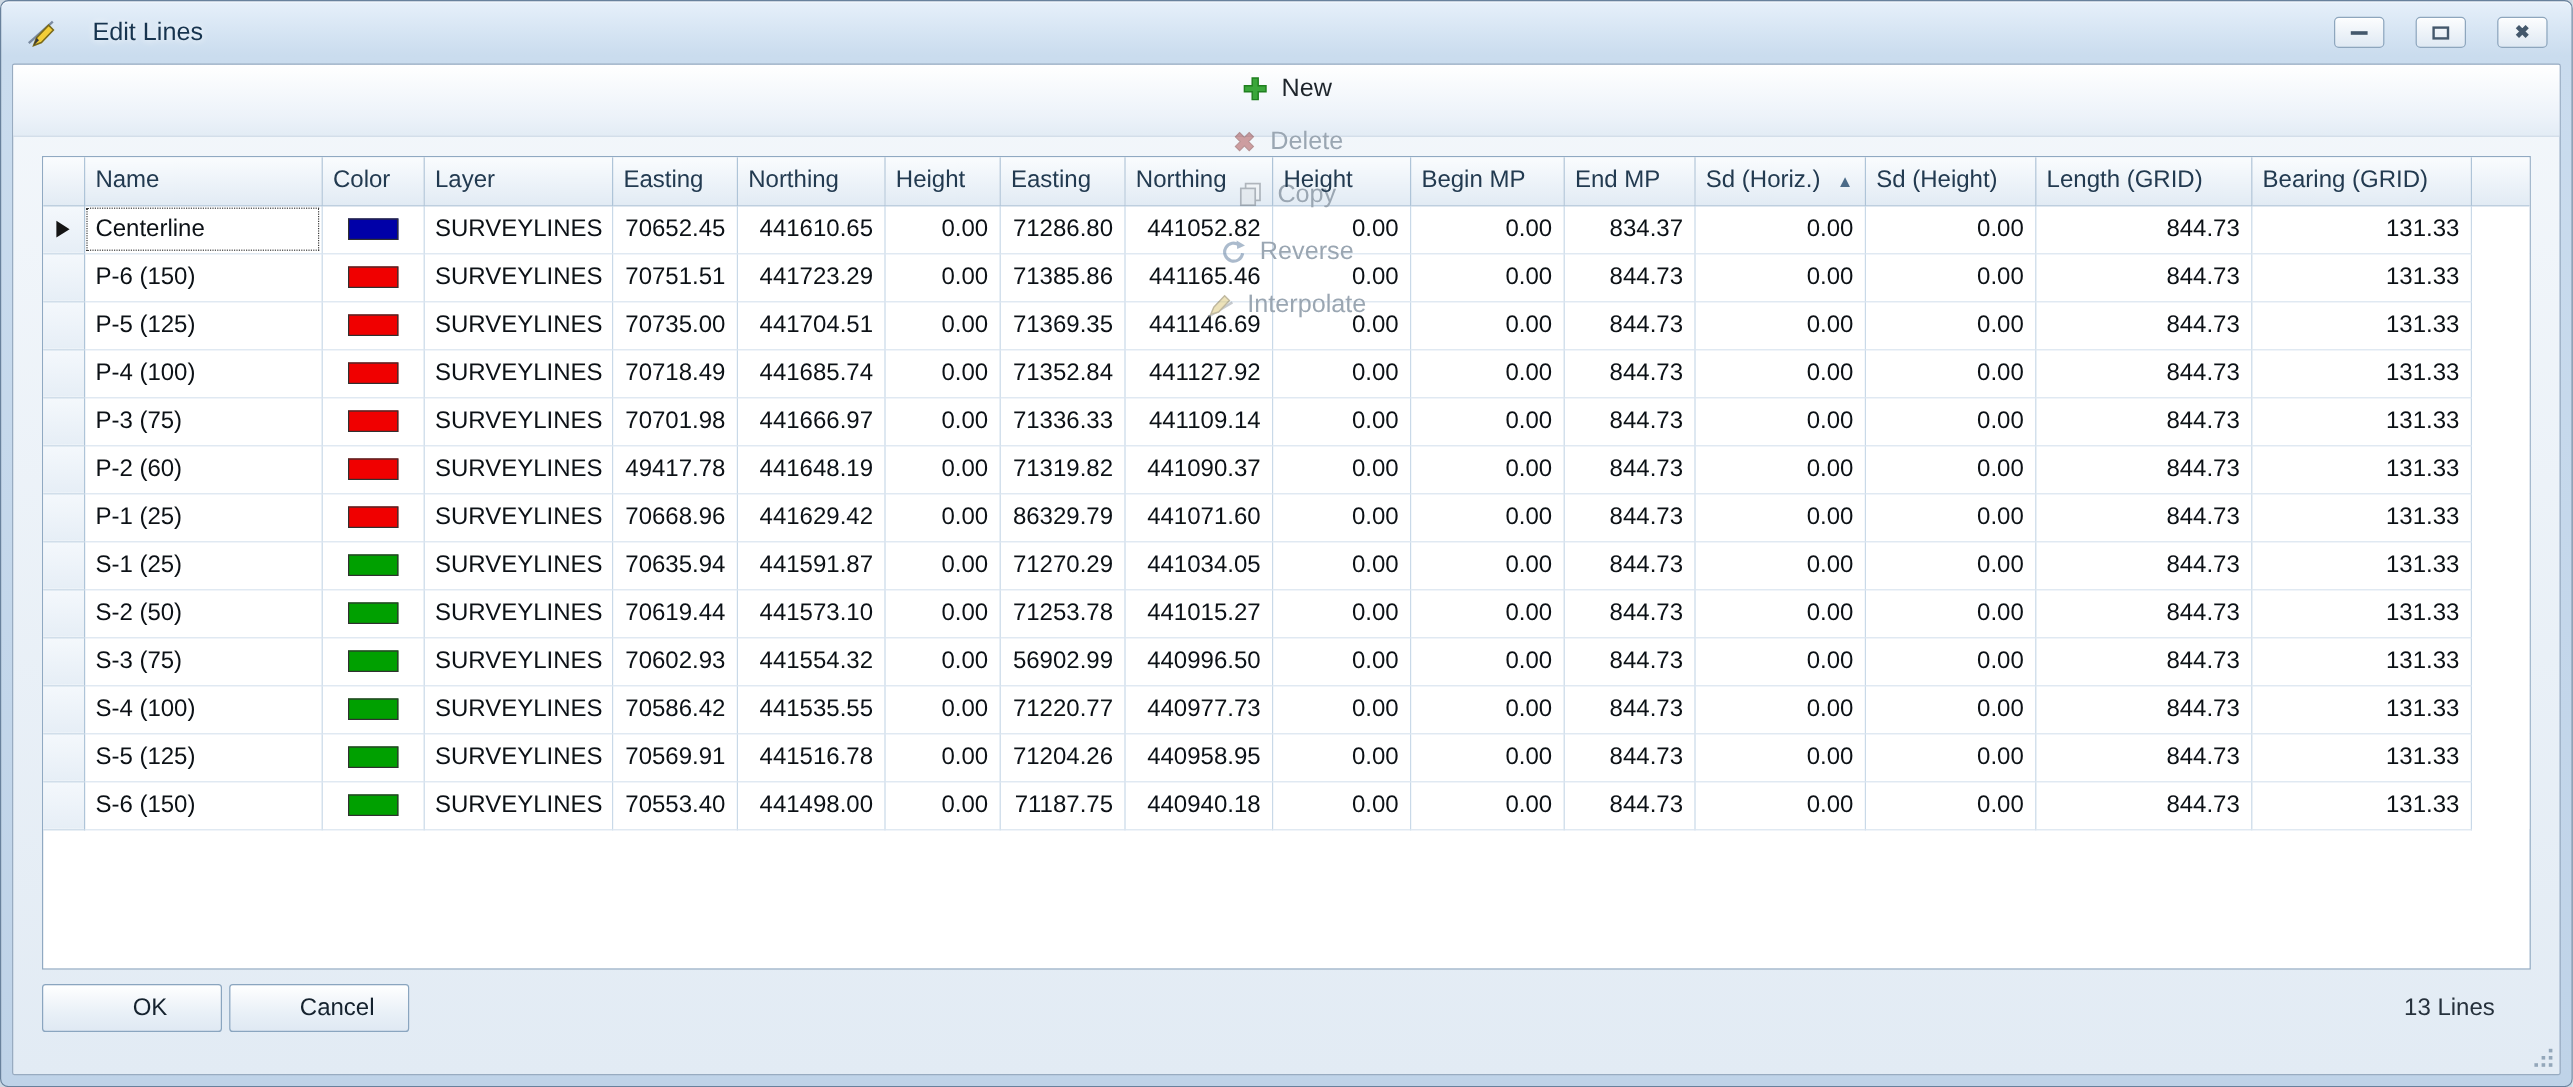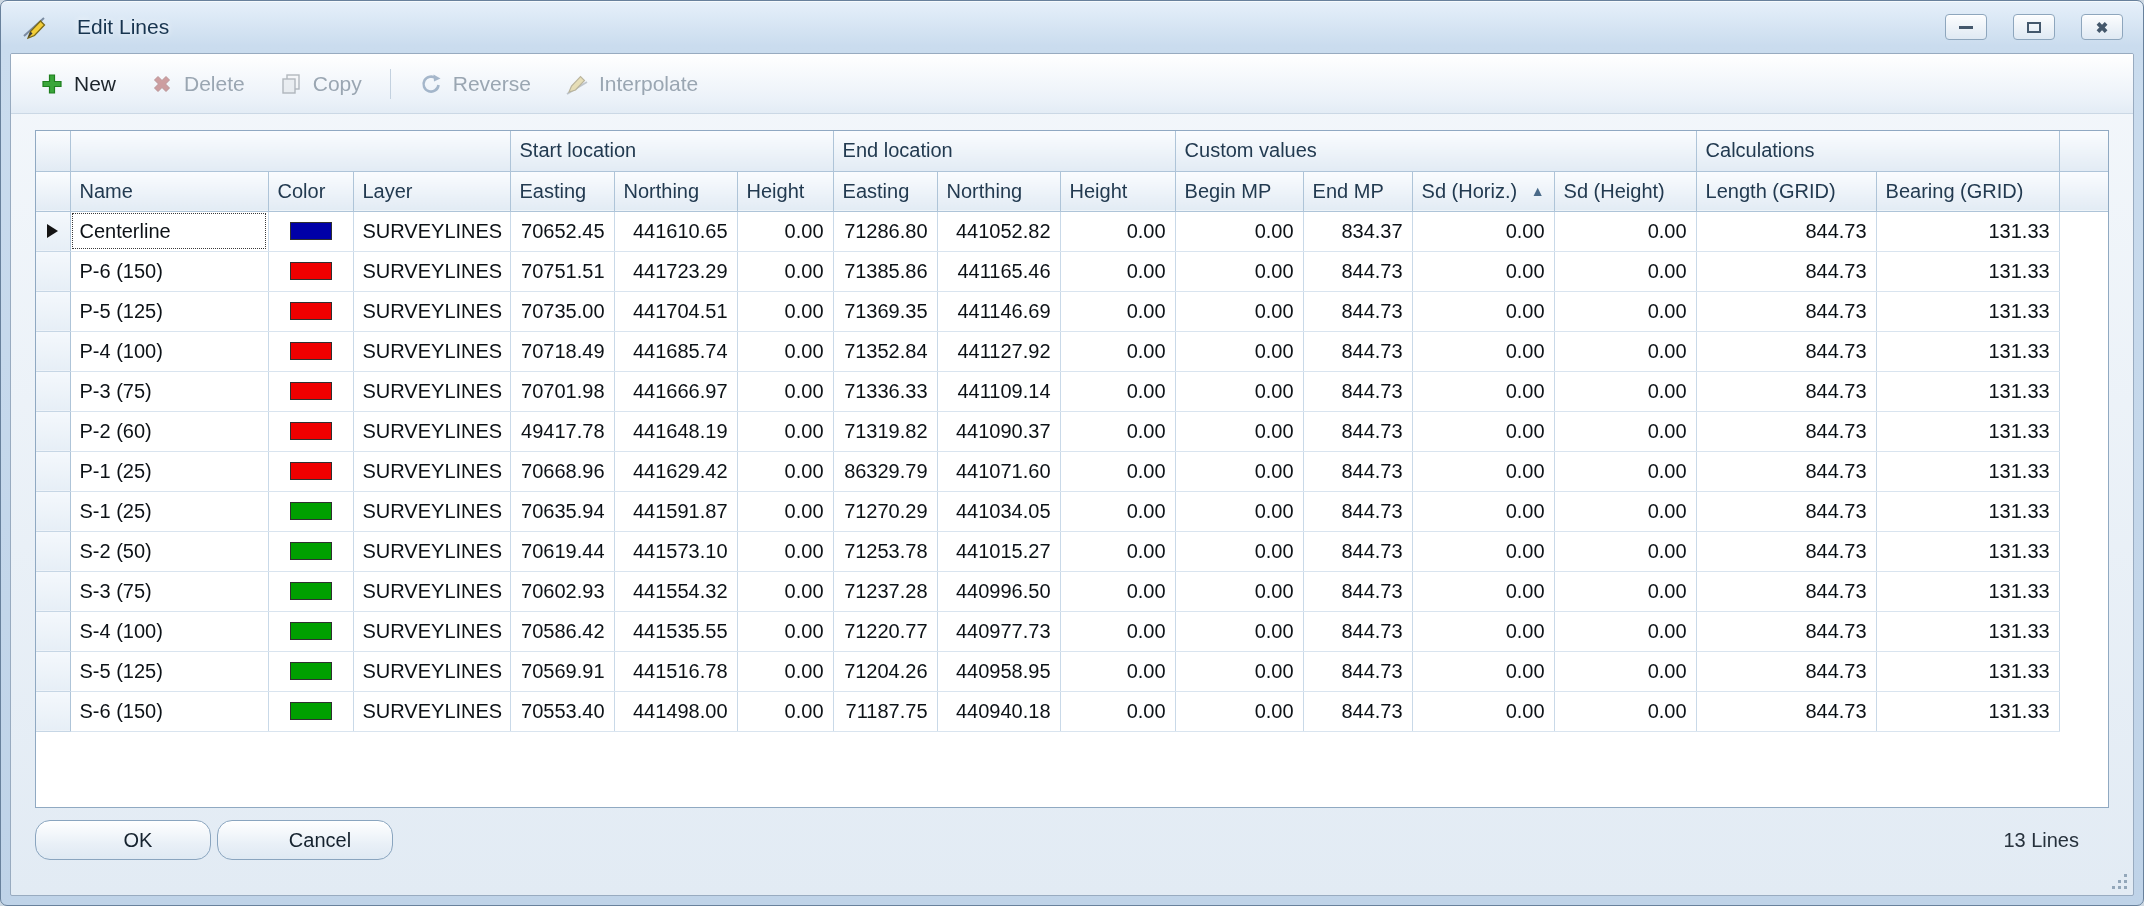--- a/index.html
+++ b/index.html
@@ -32,20 +32,21 @@
     position: absolute; left: 9px; right: 9px; top: 52px; bottom: 9px;
     background: linear-gradient(#f3f7fb, #e2ebf4); border: 1px solid #98abc0;
     border-radius: 2px; overflow: hidden;
   }
 
   
   .toolbar {
     height: 60px; display: flex; align-items: center; padding: 0 14px; gap: 4px;
     background: linear-gradient(#ffffff, #ecf2f9 75%, #e3ecf5);
     border-bottom: 1px solid #cbd8e5;
+    flex-direction: column;
   }
   .tbtn {
     display: flex; align-items: center; gap: 10px; border: 0; background: transparent;
     font: inherit; font-size: 21px; color: #1d242b; padding: 8px 15px; border-radius: 4px; cursor: pointer;
   }
   .tbtn.disabled { color: #9aa6b2; cursor: default; }
   .tbtn.disabled svg { opacity: .5; filter: grayscale(.35); }
   .sep { width: 1px; height: 30px; background: #c3d1df; margin: 0 9px; }
   .ic { width: 24px; height: 24px; display: inline-block; flex: 0 0 auto; }
 
@@ -77,23 +78,23 @@
   .swatch { display: block; width: 42px; height: 18px; margin: 0 auto; border: 1px solid #303030; }
   .cur-arrow {
     display: block; margin: 0 auto; width: 0; height: 0;
     border-left: 11px solid #141414; border-top: 7px solid transparent; border-bottom: 7px solid transparent;
   }
   td.focused { outline: 1px dotted #3a3a3a; outline-offset: -3px; }
 
   
   .footer { display: flex; align-items: flex-start; padding: 12px 54px 0 24px; }
   .btn {
-    width: 176px; height: 40px; font: inherit; font-size: 20px; color: #15222e;
+    width: 150px; height: 40px; font: inherit; font-size: 20px; color: #15222e;
     background: linear-gradient(#ffffff, #e9f0f7 60%, #dfe9f3);
-    border: 1px solid #8aa5bf; border-radius: 15px; cursor: pointer; padding-left: 30px;
+    border: 1px solid #8aa5bf; border-radius: 3px; cursor: pointer; padding-left: 30px;
   }
   .btn + .btn { margin-left: 6px; }
   .status { margin-left: auto; font-size: 20px; color: #26313c; line-height: 40px; }
   .grip { position: absolute; right: 6px; bottom: 6px; width: 16px; height: 16px; }
   .grip::before {
     content: ""; position: absolute; right: 0; bottom: 0; width: 3px; height: 3px; background: #93a7ba;
     box-shadow: -6px 0 #93a7ba, -12px 0 #93a7ba, 0 -6px #93a7ba, -6px -6px #93a7ba, 0 -12px #93a7ba;
   }
 </style>
 </head>
@@ -189,29 +190,20 @@
             <col style="width:109px">
             <col style="width:142px">
             <col style="width:142px">
           <col style="width:180px">
             <col style="width:183px">
             <col>
         </colgroup>
         <thead>
           <tr>
             <th class="hd"></th>
-            <th class="hd" colspan="3"></th>
-            <th class="hd" colspan="3">Start location</th>
-            <th class="hd" colspan="3">End location</th>
-            <th class="hd" colspan="4">Custom values</th>
-            <th class="hd" colspan="2">Calculations</th>
-            <th class="hd noR"></th>
-          </tr>
-          <tr>
-            <th class="hd"></th>
             <th class="hd">Name</th>
             <th class="hd">Color</th>
             <th class="hd">Layer</th>
             <th class="hd">Easting</th>
             <th class="hd">Northing</th>
             <th class="hd">Height</th>
             <th class="hd">Easting</th>
             <th class="hd">Northing</th>
             <th class="hd">Height</th>
             <th class="hd">Begin MP</th>
@@ -423,21 +415,21 @@
             <tr>
               <td class="ind"></td>
               <td class="cell">S-3 (75)</td>
               <td class="cell">
                 <span class="swatch" style="background: rgb(0, 160, 0);"></span>
               </td>
               <td class="cell">SURVEYLINES</td>
               <td class="cell num">70602.93</td>
               <td class="cell num">441554.32</td>
               <td class="cell num">0.00</td>
-              <td class="cell num">71237.28</td>
+              <td class="cell num">56902.99</td>
               <td class="cell num">440996.50</td>
               <td class="cell num">0.00</td>
               <td class="cell num">0.00</td>
               <td class="cell num">844.73</td>
               <td class="cell num">0.00</td>
               <td class="cell num">0.00</td>
               <td class="cell num">844.73</td>
               <td class="cell num">131.33</td>
               <td class="fillcell"></td>
             </tr>

